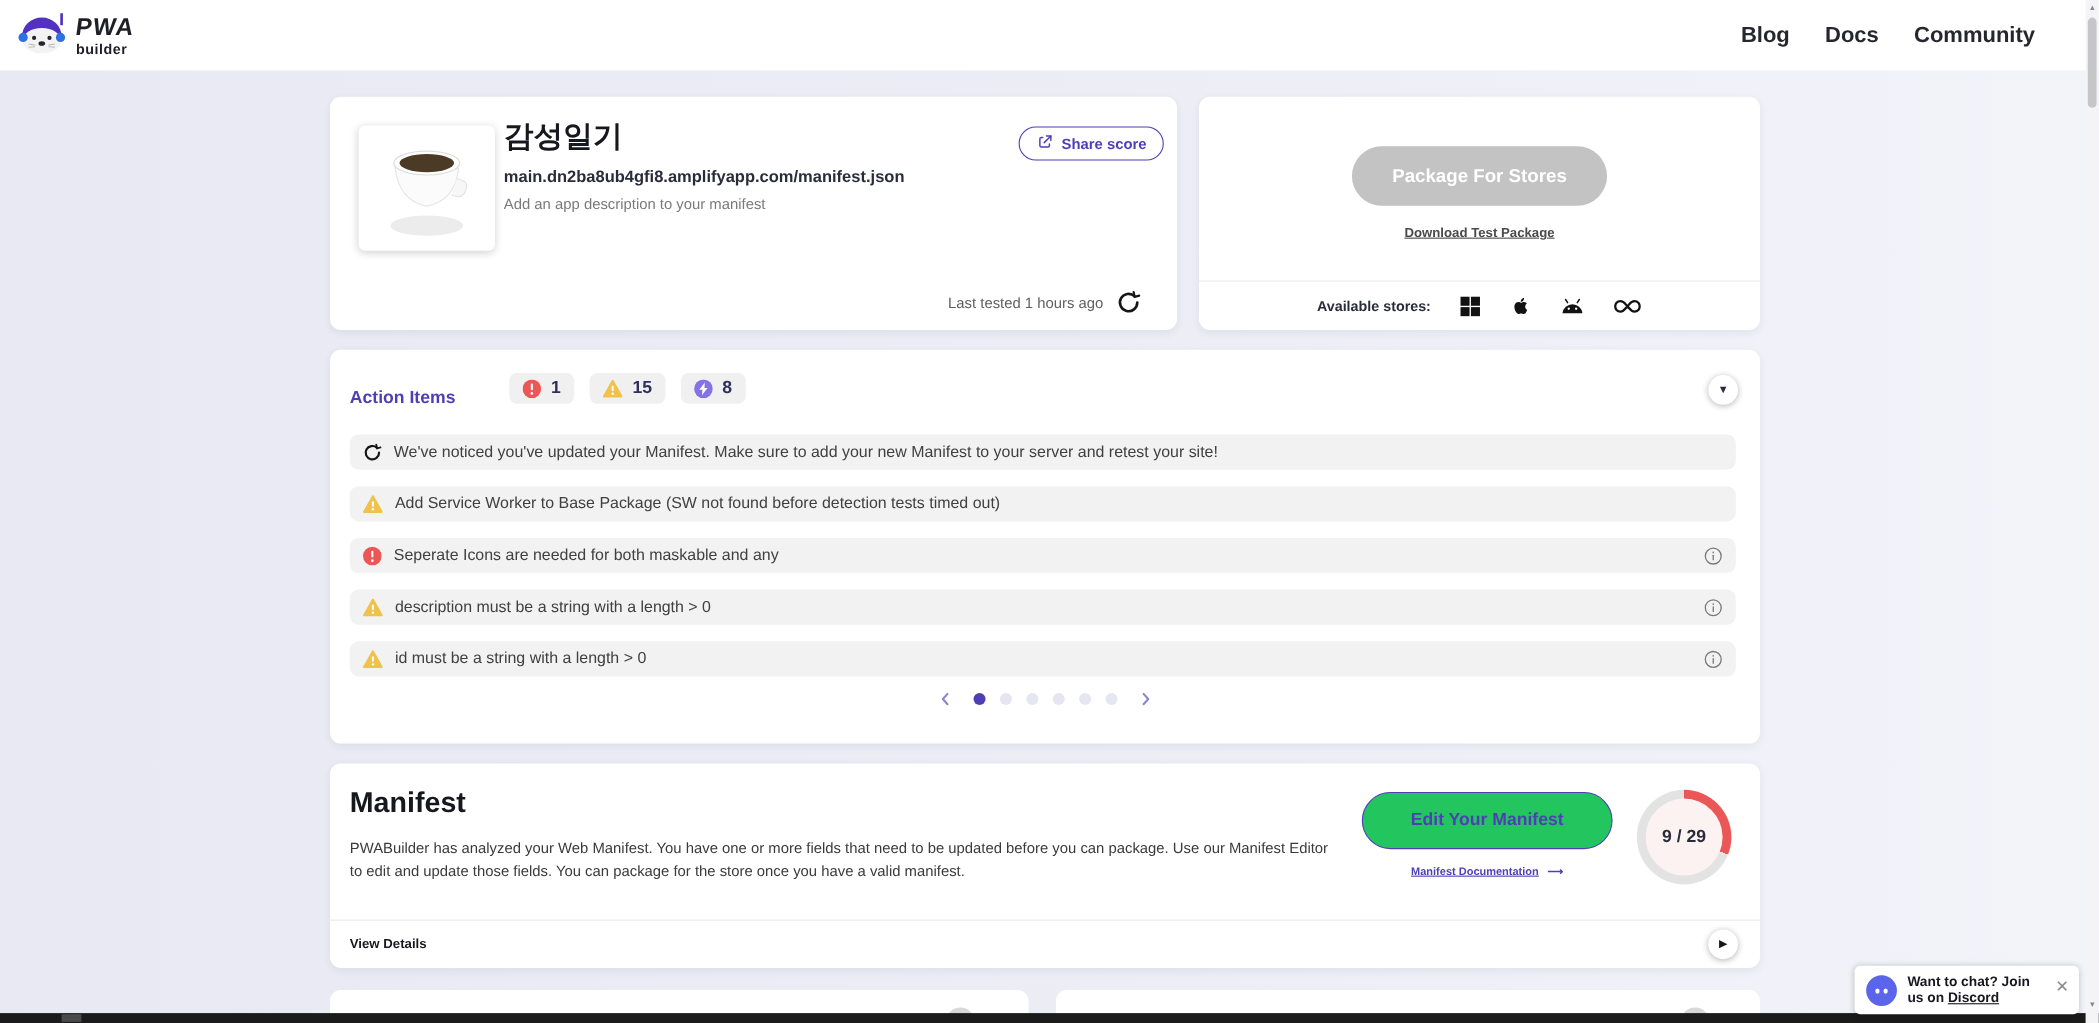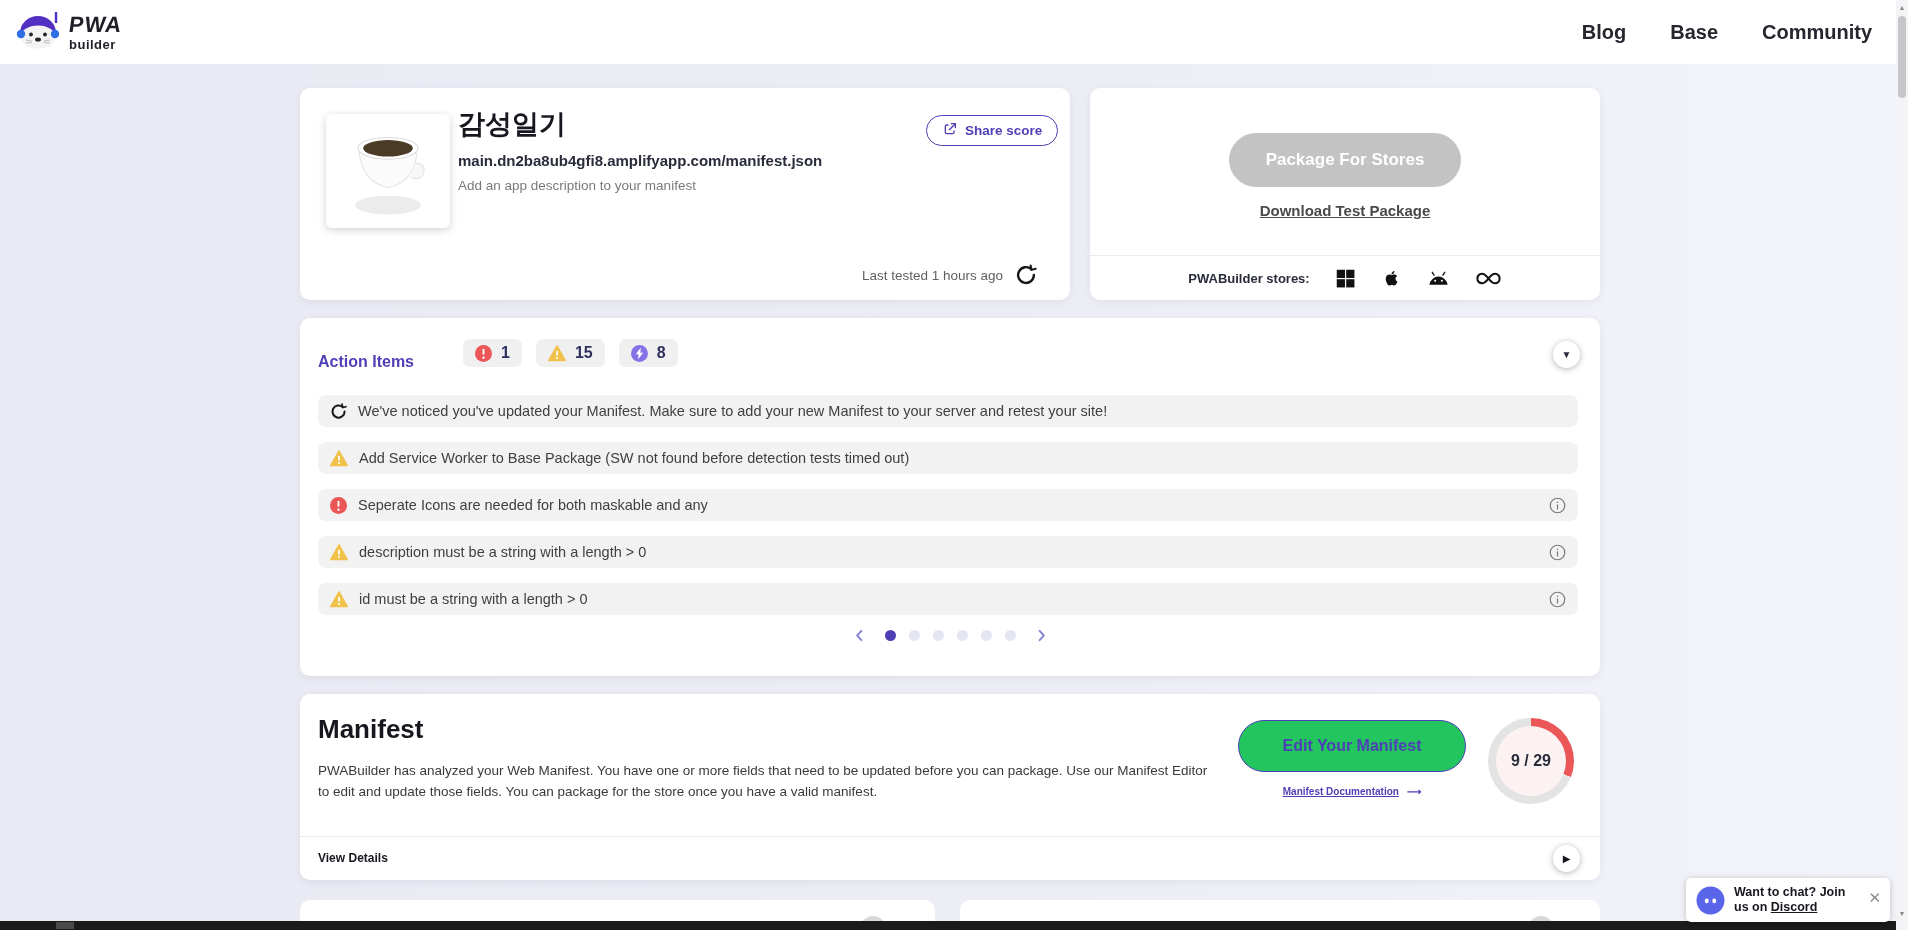--- a/index.html
+++ b/index.html
@@ -9,21 +9,21 @@
   .screen { position:relative; width:1908px; height:930px; overflow:hidden;
             background:linear-gradient(90deg,#e9e9f3 0%, #ededf6 55%, #f3f3fa 100%); }
 
   
   .header { position:absolute; top:0; left:0; width:1908px; height:64px; background:#fff;
             display:flex; align-items:center; justify-content:space-between; padding:0 34px 0 16px; z-index:5; }
   .logo { display:flex; align-items:center; gap:9px; }
   .logo-text { display:flex; flex-direction:column; line-height:1; }
   .logo-pwa { font-size:22px; font-weight:bold; color:#1f1f27; transform:skewX(-8deg); letter-spacing:1px; }
   .logo-builder { font-size:13px; font-weight:bold; color:#1f1f27; margin-top:2px; letter-spacing:.5px; }
-  .nav { display:flex; gap:44px; margin-right:2px; }
+  .nav { display:flex; gap:32px; margin-right:24px; }
   .nav-link { font-size:20px; font-weight:bold; color:#26262e; text-decoration:none; cursor:pointer; }
 
   
   .card { position:absolute; background:#fff; border-radius:10px; box-shadow:0 2px 8px rgba(41,44,58,.07); }
   #app-card      { left:300px; top:88px;  width:770px;  height:212px; }
   #package-card  { left:1090px; top:88px; width:510px;  height:212px; }
   #action-card   { left:300px; top:318px; width:1300px; height:358px; }
   #manifest-card { left:300px; top:694px; width:1300px; height:186px; }
   #bottom-left-card  { left:300px; top:900px; width:635px; height:30px; border-radius:10px 10px 0 0; box-shadow:none; }
   #bottom-right-card { left:960px; top:900px; width:640px; height:30px; border-radius:10px 10px 0 0; box-shadow:none; }
@@ -39,21 +39,21 @@
                color:#4f3fb6; font-weight:bold; font-size:13.5px; cursor:pointer; }
   .last-tested { position:absolute; right:32px; bottom:13px; display:flex; align-items:center; gap:11px;
                  font-size:13.5px; color:#5f5f5f; }
   .retest-btn { width:24px; height:24px; display:flex; align-items:center; justify-content:center; cursor:pointer; background:none; border:none; padding:0; }
 
   
   .pkg-btn { position:absolute; left:50%; transform:translateX(-50%); top:45px; width:232px; height:54px;
              border:none; border-radius:27px; background:#c3c3c3; color:#fff; font-family:inherit;
              font-weight:bold; font-size:17px; }
   .download-link { position:absolute; top:114px; left:0; width:100%; text-align:center; }
-  .download-link a { font-size:15px; font-weight:bold; color:#4a4a4a; text-decoration:underline; cursor:pointer; }
+  .download-link a { font-size:12px; font-weight:bold; color:#4a4a4a; text-decoration:underline; cursor:pointer; }
   .pkg-divider { position:absolute; left:0; right:0; top:167px; height:1px; background:#ececec; }
   .stores-row { position:absolute; left:0; right:0; top:168px; height:44px; display:flex; align-items:center;
                 justify-content:center; gap:25px; }
   .stores-label { font-size:13px; font-weight:bold; color:#292c3a; }
   .store-icon { display:flex; align-items:center; }
 
   
   .ai-title { position:absolute; left:18px; top:35px; font-size:16px; font-weight:bold; color:#4f3fb6; }
   .ai-badges { position:absolute; left:163px; top:21px; display:flex; gap:14px; }
   .badge { height:28px; background:#f0f0f1; border-radius:7px; display:flex; align-items:center; gap:9px;
@@ -138,21 +138,21 @@
           <path d="M10 30 l6 1 M10 33 l6 -0.5 M34 30 l-6 1 M34 33 l-6 -0.5" stroke="#bdbdbd" stroke-width="1"></path>
         </svg>
       </span>
       <span class="logo-text">
         <span class="logo-pwa">PWA</span>
         <span class="logo-builder">builder</span>
       </span>
     </div>
     <nav class="nav">
         <a class="nav-link">Blog</a>
-        <a class="nav-link">Base</a>
+        <a class="nav-link">Docs</a>
         <a class="nav-link">Community</a>
       </nav>
   </div>
 
   <div class="card" id="app-card">
     <div class="app-icon-tile">
       <svg width="124" height="114" viewBox="0 0 120 110">
         <ellipse cx="60" cy="88" rx="32" ry="9" fill="#ececec"></ellipse>
         <path d="M32 36 Q35 66 60 71 Q85 66 88 38 Z" fill="#fbfbfb" stroke="#e3e3e3"></path>
         <path d="M86 47 q12 1 8 11 q-3 7-12 3" fill="#f7f7f7" stroke="#e3e3e3"></path>
@@ -184,21 +184,21 @@
     </div>
   </div>
 
   <div class="card" id="package-card">
     <button class="pkg-btn" disabled="">Package For Stores</button>
     <div class="download-link">
       <a>Download Test Package</a>
     </div>
     <div class="pkg-divider"></div>
     <div class="stores-row">
-      <span class="stores-label">PWABuilder stores:</span>
+      <span class="stores-label">Available stores:</span>
       <span class="store-icon">
         <svg width="21" height="21" viewBox="0 0 24 24" fill="#121212">
           <rect x="2" y="2" width="9.4" height="9.4"></rect>
             <rect x="12.8" y="2" width="9.4" height="9.4"></rect>
           <rect x="2" y="12.8" width="9.4" height="9.4"></rect>
             <rect x="12.8" y="12.8" width="9.4" height="9.4"></rect>
         </svg>
       </span>
       <span class="store-icon">
         <svg width="21" height="22" viewBox="0 0 24 24" fill="#121212">

